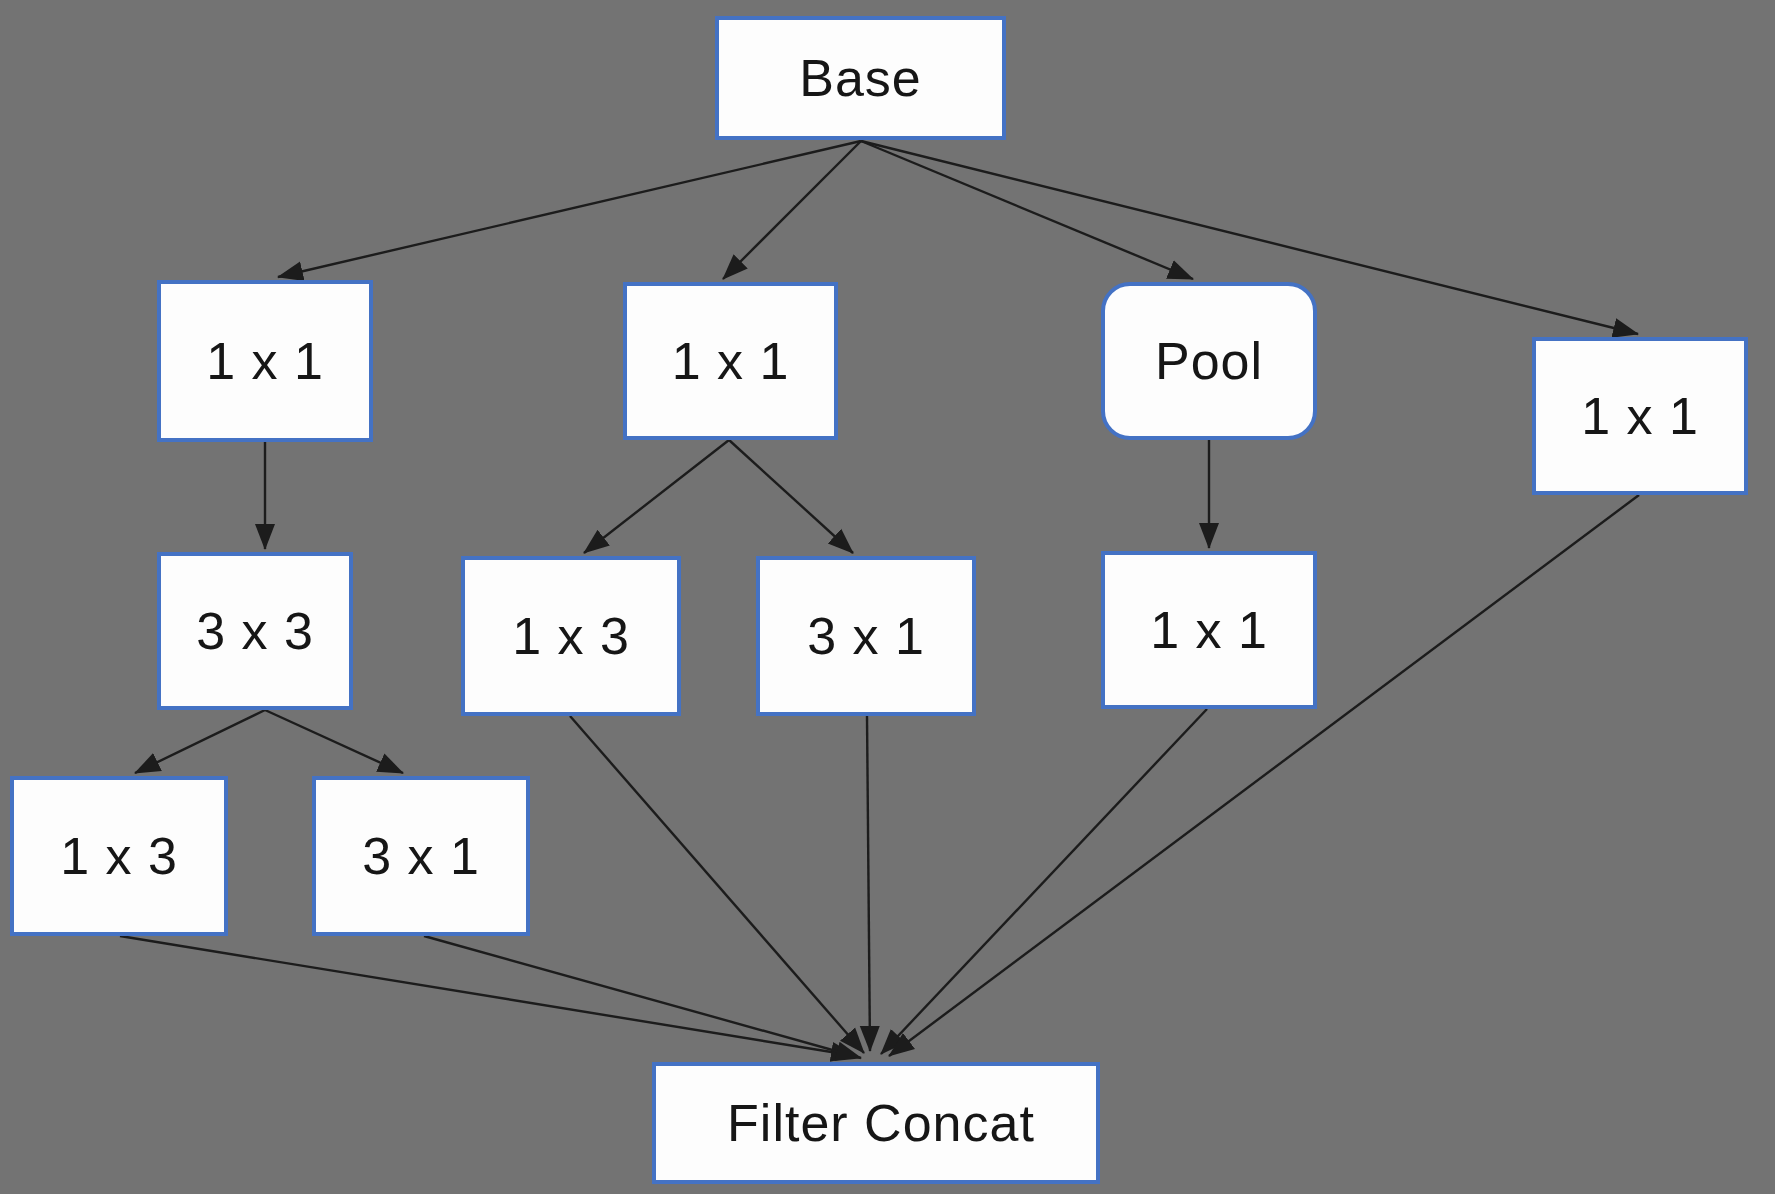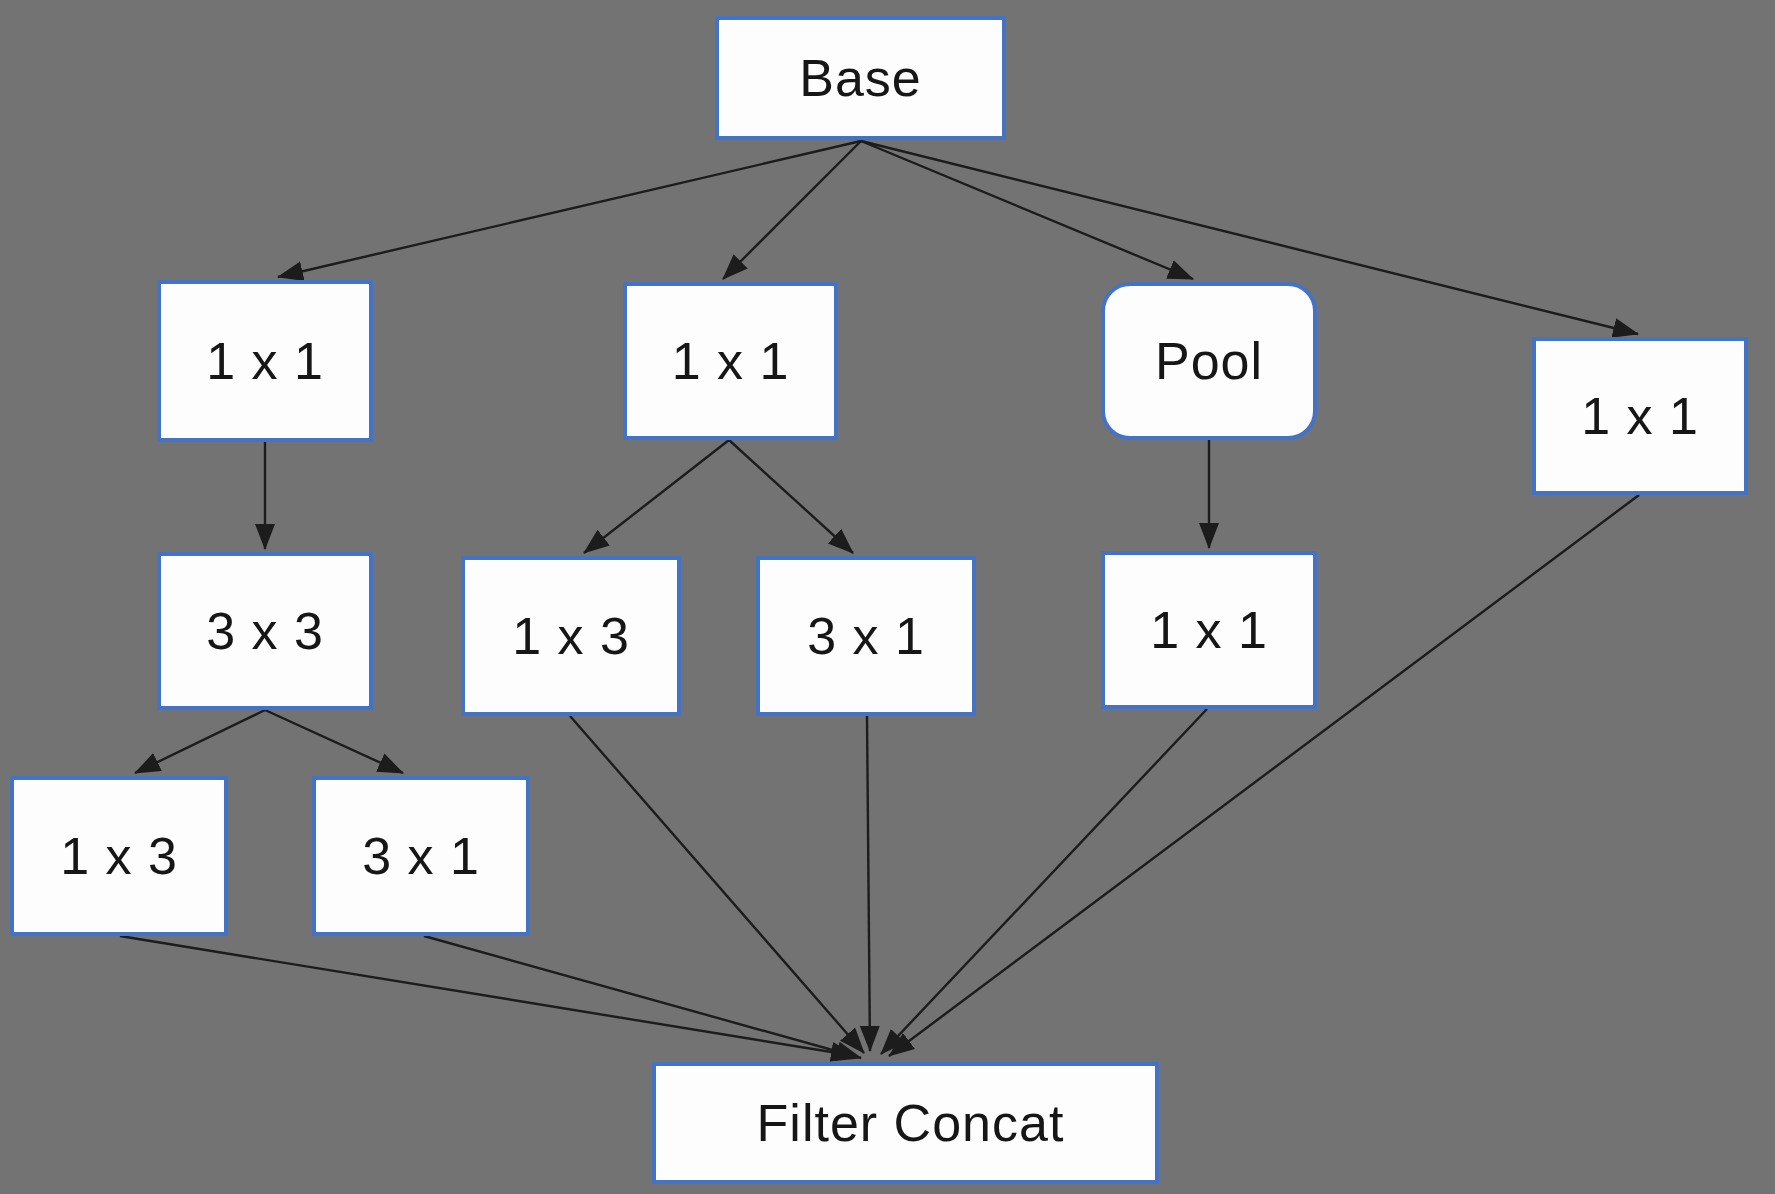--- a/index.html
+++ b/index.html
@@ -65,34 +65,34 @@
     </div>
     <div class="node" style="left: 623px; top: 282px; width: 215px; height: 158px; border-color: rgb(68, 114, 196); background: rgb(253, 253, 253); color: rgb(22, 22, 22);">
       <span>1 x 1</span>
     </div>
     <div class="node" style="left: 1101px; top: 282px; width: 216px; height: 158px; border-color: rgb(68, 114, 196); background: rgb(253, 253, 253); color: rgb(22, 22, 22); border-radius: 29px;">
       <span>Pool</span>
     </div>
     <div class="node" style="left: 1532px; top: 337px; width: 216px; height: 158px; border-color: rgb(68, 114, 196); background: rgb(253, 253, 253); color: rgb(22, 22, 22);">
       <span>1 x 1</span>
     </div>
-    <div class="node" style="left: 157px; top: 552px; width: 216px; height: 158px; border-color: rgb(68, 114, 196); background: rgb(253, 253, 253); color: rgb(22, 22, 22); justify-content: center;">
+    <div class="node" style="left: 157px; top: 552px; width: 196px; height: 158px; border-color: rgb(68, 114, 196); background: rgb(253, 253, 253); color: rgb(22, 22, 22); justify-content: center;">
       <span>3 x 3</span>
     </div>
     <div class="node" style="left: 461px; top: 556px; width: 220px; height: 160px; border-color: rgb(68, 114, 196); background: rgb(253, 253, 253); color: rgb(22, 22, 22);">
       <span>1 x 3</span>
     </div>
     <div class="node" style="left: 756px; top: 556px; width: 220px; height: 160px; border-color: rgb(68, 114, 196); background: rgb(253, 253, 253); color: rgb(22, 22, 22);">
       <span>3 x 1</span>
     </div>
     <div class="node" style="left: 1101px; top: 551px; width: 216px; height: 158px; border-color: rgb(68, 114, 196); background: rgb(253, 253, 253); color: rgb(22, 22, 22);">
       <span>1 x 1</span>
     </div>
     <div class="node" style="left: 10px; top: 776px; width: 218px; height: 160px; border-color: rgb(68, 114, 196); background: rgb(253, 253, 253); color: rgb(22, 22, 22);">
       <span>1 x 3</span>
     </div>
     <div class="node" style="left: 312px; top: 776px; width: 218px; height: 160px; border-color: rgb(68, 114, 196); background: rgb(253, 253, 253); color: rgb(22, 22, 22);">
       <span>3 x 1</span>
     </div>
-    <div class="node" style="left: 652px; top: 1062px; width: 507px; height: 122px; border-color: rgb(68, 114, 196); background: rgb(253, 253, 253); color: rgb(22, 22, 22); padding-left: 10px;">
+    <div class="node" style="left: 652px; top: 1062px; width: 448px; height: 122px; border-color: rgb(68, 114, 196); background: rgb(253, 253, 253); color: rgb(22, 22, 22); padding-left: 10px;">
       <span>Filter Concat</span>
     </div>
   </div>
 
 </body></html>

